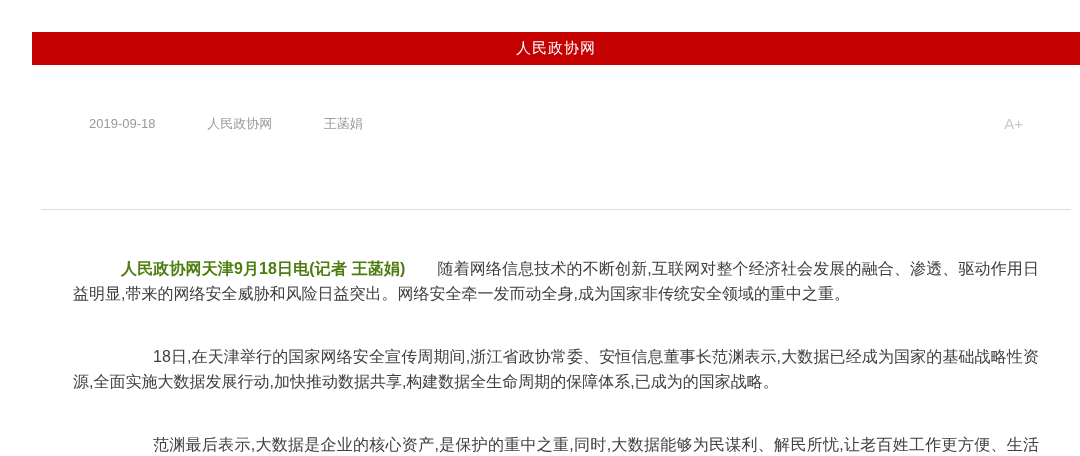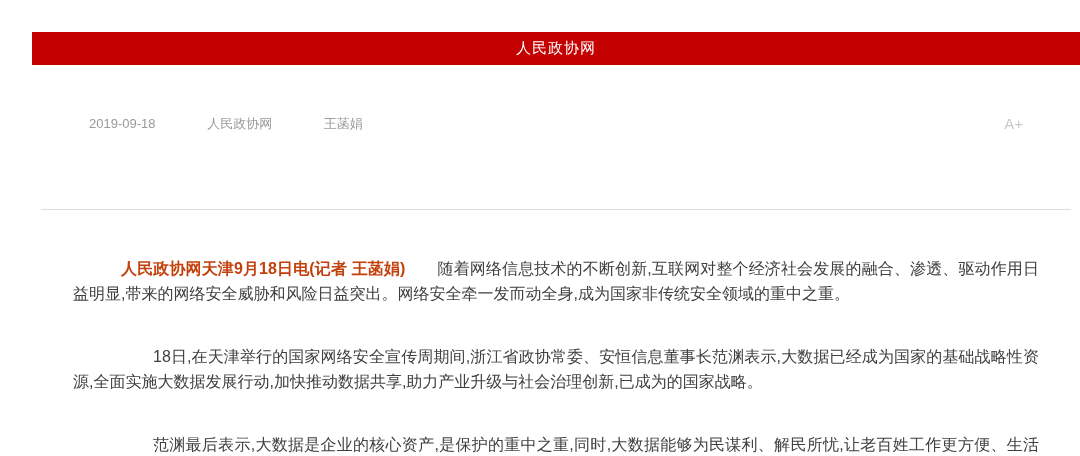--- a/index.html
+++ b/index.html
@@ -47,21 +47,21 @@
   }
   .divider { margin-top: 12px; border-bottom: 1px solid #dddddd; }
   .article-body {
     margin-top: 8px;
     font-size: 16px;
     line-height: 25px;
     color: #404040;
     text-align: justify;
   }
   .article-body p { text-indent: 2em; margin: 6px 0; }
-  .article-body strong { font-weight: bold; color: #c2410c; }
+  .article-body strong { font-weight: bold; color: #4d7c0f; }
 </style>
 </head>
 <body>
 
 <header class="topbar">
   <div class="site-name">人民政协网</div>
 </header>
 
 <main class="container">
 
@@ -73,20 +73,20 @@
       <span>王菡娟</span>
     </div>
     <div class="font-size-control">A+</div>
   </div>
 
   <div class="divider"></div>
 
   <article class="article-body">
     <p><strong>人民政协网天津9月18日电(记者 王菡娟)</strong><span>随着网络信息技术的不断创新,互联网对整个经济社会发展的融合、渗透、驱动作用日益明显,带来的网络安全威胁和风险日益突出。网络安全牵一发而动全身,成为国家非传统安全领域的重中之重。</span></p>
 
-    <p><strong></strong><span>18日,在天津举行的国家网络安全宣传周期间,浙江省政协常委、安恒信息董事长范渊表示,大数据已经成为国家的基础战略性资源,全面实施大数据发展行动,加快推动数据共享,助力产业升级与社会治理创新,已成为的国家战略。</span></p>
+    <p><strong></strong><span>18日,在天津举行的国家网络安全宣传周期间,浙江省政协常委、安恒信息董事长范渊表示,大数据已经成为国家的基础战略性资源,全面实施大数据发展行动,加快推动数据共享,构建数据全生命周期的保障体系,已成为的国家战略。</span></p>
 
 
 
     <p><strong></strong><span>范渊最后表示,大数据是企业的核心资产,是保护的重中之重,同时,大数据能够为民谋利、解民所忧,让老百姓工作更方便、生活更美好。保障数据安全,从而打造一个更安全、更明朗、更健康的网络空间,需要网络安全从业企业和政府、科研力量及社会公众共同的努力。</span></p>
   </article>
 
 </main>
 
 </body></html>

